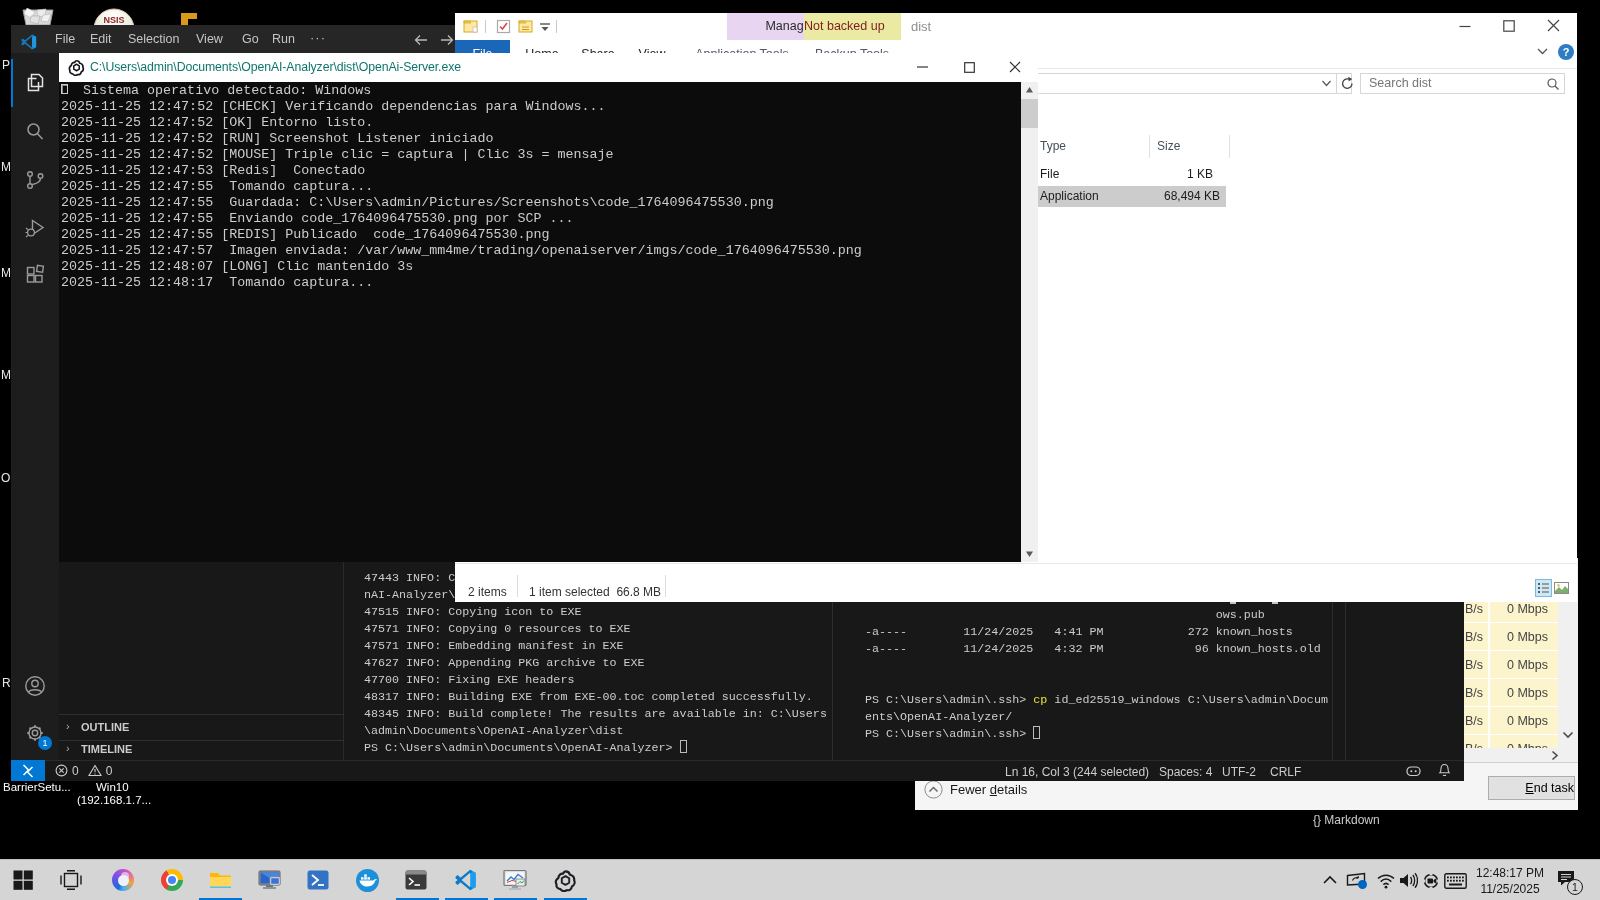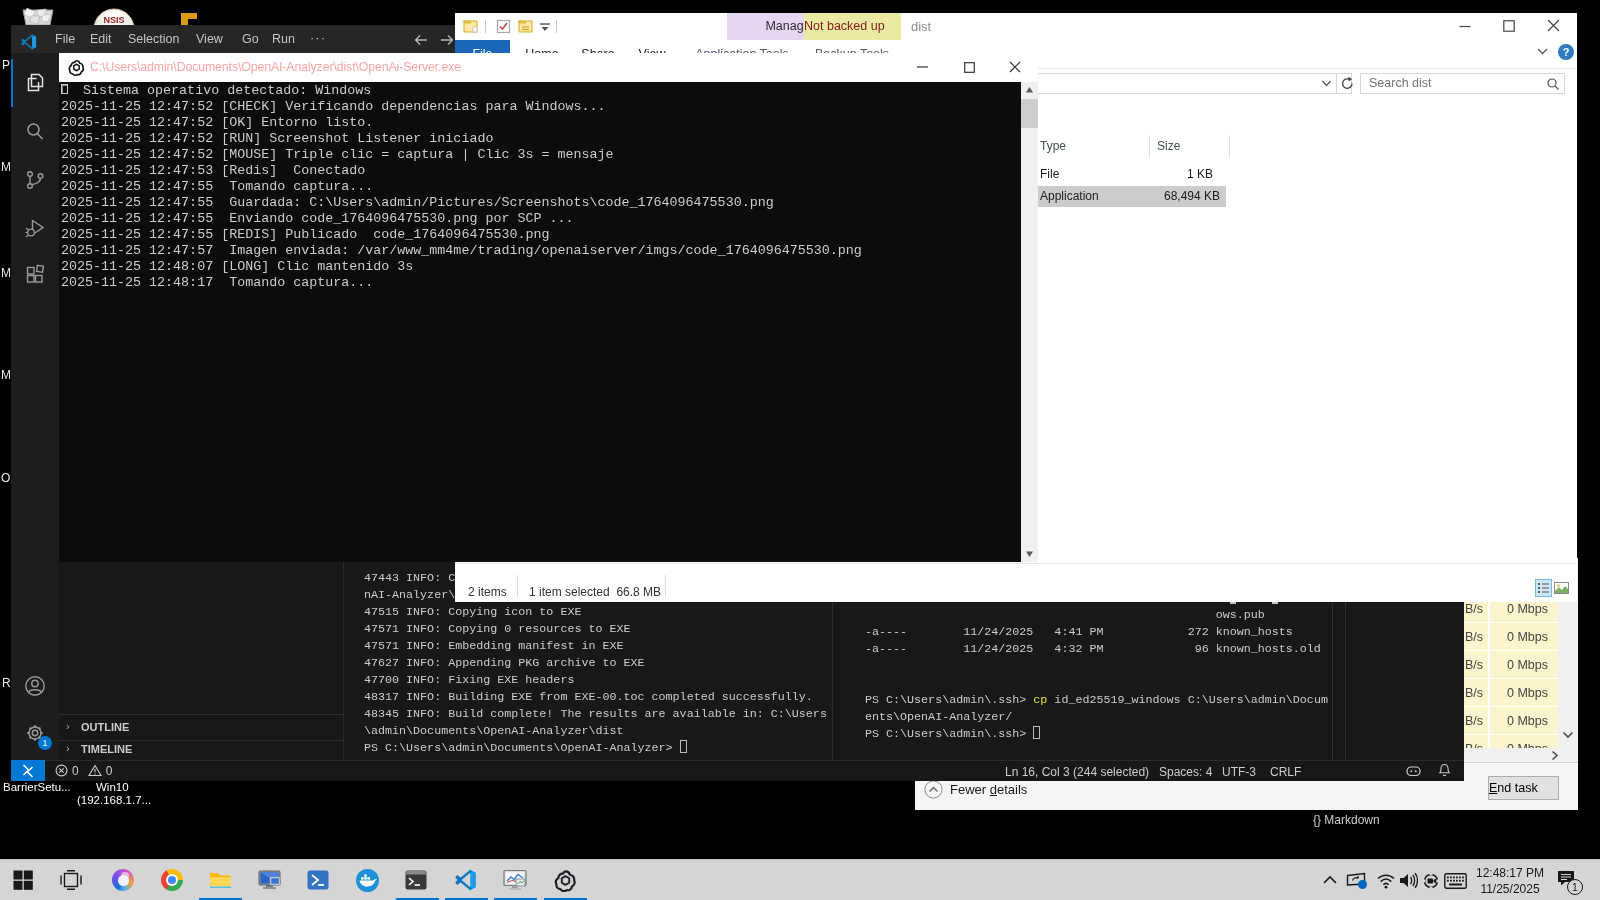--- a/index.html
+++ b/index.html
@@ -95,21 +95,21 @@
     <svg class="abs" style="left:635px;top:192px;" width="10" height="11" viewBox="0 0 10 11">
         <polyline points="2.5,1.5 7,5.5 2.5,9.5" fill="none" stroke="#4a4a4a" stroke-width="1.6"></polyline>
       </svg>
 
     <div class="abs" style="left:0;top:204px;width:663px;height:48px;background:#f5f5f5;border-top:1px solid #d0d0d0;"></div>
     <svg class="abs" style="left:9px;top:222px;" width="19" height="19" viewBox="0 0 19 19">
       <circle cx="9.5" cy="9.5" r="8.6" fill="none" stroke="#8a8a8a" stroke-width="1"></circle>
       <polyline points="5.5,11.5 9.5,7.5 13.5,11.5" fill="none" stroke="#6a6a6a" stroke-width="1.5"></polyline>
     </svg>
     <div class="abs" style="left:35px;top:224px;font-size:13px;color:#191919;">Fewer <span style="text-decoration:underline;">d</span>etails</div>
-    <div class="abs" style="left:573px;top:218px;width:71px;height:24px;background:#e1e1e1;border:1px solid #adadad;font-size:12.5px;color:#000;text-align:left;line-height:22px;"><span style="text-decoration:underline;">E</span>nd task</div>
+    <div class="abs" style="left:573px;top:218px;width:87px;height:24px;background:#e1e1e1;border:1px solid #adadad;font-size:12.5px;color:#000;text-align:right;line-height:22px;"><span style="text-decoration:underline;">E</span>nd task</div>
   </div>
 
   <div id="vscode" class="abs" style="left:11px;top:25px;width:1453px;height:756px;background:#181818;">
 
     <div class="abs" style="left:0;top:0;width:1453px;height:28px;background:#262626;"></div>
     <svg class="abs" style="left:10px;top:9px;" width="16" height="16" viewBox="0 0 16 16">
       <polygon points="11,0.6 15.2,2.7 15.2,13.3 11,15.4" fill="#2196e0"></polygon>
       <polygon points="11,0.6 12.8,1.9 1.9,11.6 0.4,10.3 0.4,9.3" fill="#1179bd"></polygon>
       <polygon points="11,15.4 12.8,14.1 1.9,4.4 0.4,5.7 0.4,6.7" fill="#1179bd"></polygon>
       <polygon points="11,2.5 11,13.5 4.5,8" fill="#262626"></polygon>
@@ -225,21 +225,21 @@
         </svg>
       <span>0</span>
       <svg width="14" height="13" viewBox="0 0 14 13" style="margin-left:5px;">
           <path d="M7 1.5 L13 11.5 H1 Z" fill="none" stroke="#ccc" stroke-width="1.1"></path>
           <path d="M7 5 V8.2 M7 9.6 V10.6" stroke="#ccc" stroke-width="1.1"></path>
         </svg>
       <span>0</span>
     </div>
     <div class="abs" style="left:994px;top:740px;color:#cccccc;font-size:12px;">Ln 16, Col 3 (244 selected)</div>
     <div class="abs" style="left:1148px;top:740px;color:#cccccc;font-size:12px;">Spaces: 4</div>
-    <div class="abs" style="left:1211px;top:740px;color:#cccccc;font-size:12px;">UTF-3</div>
+    <div class="abs" style="left:1211px;top:740px;color:#cccccc;font-size:12px;">UTF-2</div>
     <div class="abs" style="left:1259px;top:740px;color:#cccccc;font-size:12px;">CRLF</div>
     <div class="abs" style="left:1302px;top:740px;color:#cccccc;font-size:12px;margin-top:48px;">{} Markdown</div>
     <svg class="abs" style="left:1395px;top:739px;" width="15" height="14" viewBox="0 0 15 14">
       <rect x="1" y="3" width="13" height="8.5" rx="4" fill="none" stroke="#ccc" stroke-width="1.2"></rect>
       <circle cx="5.3" cy="7.2" r="1" fill="#ccc"></circle>
         <circle cx="9.7" cy="7.2" r="1" fill="#ccc"></circle>
     </svg>
     <svg class="abs" style="left:1427px;top:738px;" width="13" height="15" viewBox="0 0 13 15">
       <path d="M6.5 1.5 C4 1.5 3 3.5 3 5.5 C3 8.5 1.8 9.8 1.8 9.8 H11.2 C11.2 9.8 10 8.5 10 5.5 C10 3.5 9 1.5 6.5 1.5 Z" fill="none" stroke="#ccc" stroke-width="1.1"></path>
       <path d="M5.2 11.8 C5.4 12.8 7.6 12.8 7.8 11.8" fill="none" stroke="#ccc" stroke-width="1.1"></path>
@@ -349,21 +349,21 @@
 
   <div id="console" class="abs" style="left:59px;top:53px;width:979px;height:509px;background:#0c0c0c;">
 
     <div class="abs" style="left:0;top:0;width:979px;height:29px;background:#ffffff;"></div>
     <svg class="abs" style="left:9px;top:6px;" width="17" height="17" viewBox="0 0 34 34">
       <g fill="none" stroke="#16181c" stroke-width="3.4" stroke-linejoin="round">
         <path d="M17 3.5 C21 3.5 23 6 23.5 8.5 C27.5 9 30.5 12 29.8 16.5 C31.5 20 30 24 26.5 25.8 C26 30 22.5 32 19 31.3 C16 33.6 11.5 32.8 9.5 29.8 C5.5 29.5 3 26.5 3.7 22.5 C1.6 19.2 3 15 6.5 13.2 C6.8 9 10 6.5 13.5 7 C14.3 4.8 15.5 3.5 17 3.5 Z"></path>
         <path d="M17 10.5 L22.5 13.7 V20.3 L17 23.5 L11.5 20.3 V13.7 Z" stroke-width="3"></path>
       </g>
     </svg>
-    <div class="abs" style="left:31px;top:7px;color:#fca5a5;font-size:12.3px;letter-spacing:-0.1px;">C:\Users\admin\Documents\OpenAI-Analyzer\dist\OpenAi-Server.exe</div>
+    <div class="abs" style="left:31px;top:7px;color:#0f766e;font-size:12.3px;letter-spacing:-0.1px;">C:\Users\admin\Documents\OpenAI-Analyzer\dist\OpenAi-Server.exe</div>
     <svg class="abs" style="left:858px;top:13px;" width="12" height="3" viewBox="0 0 12 3">
         <line x1="0" y1="1" x2="11" y2="1" stroke="#333" stroke-width="1.2"></line>
       </svg>
     <svg class="abs" style="left:905px;top:9px;" width="11" height="11" viewBox="0 0 11 11">
         <rect x="0.7" y="0.7" width="9.6" height="9.6" fill="none" stroke="#333" stroke-width="1.2"></rect>
       </svg>
     <svg class="abs" style="left:950px;top:8px;" width="12" height="12" viewBox="0 0 12 12">
         <path d="M1 1 L11 11 M11 1 L1 11" stroke="#333" stroke-width="1.2"></path>
       </svg>
 

